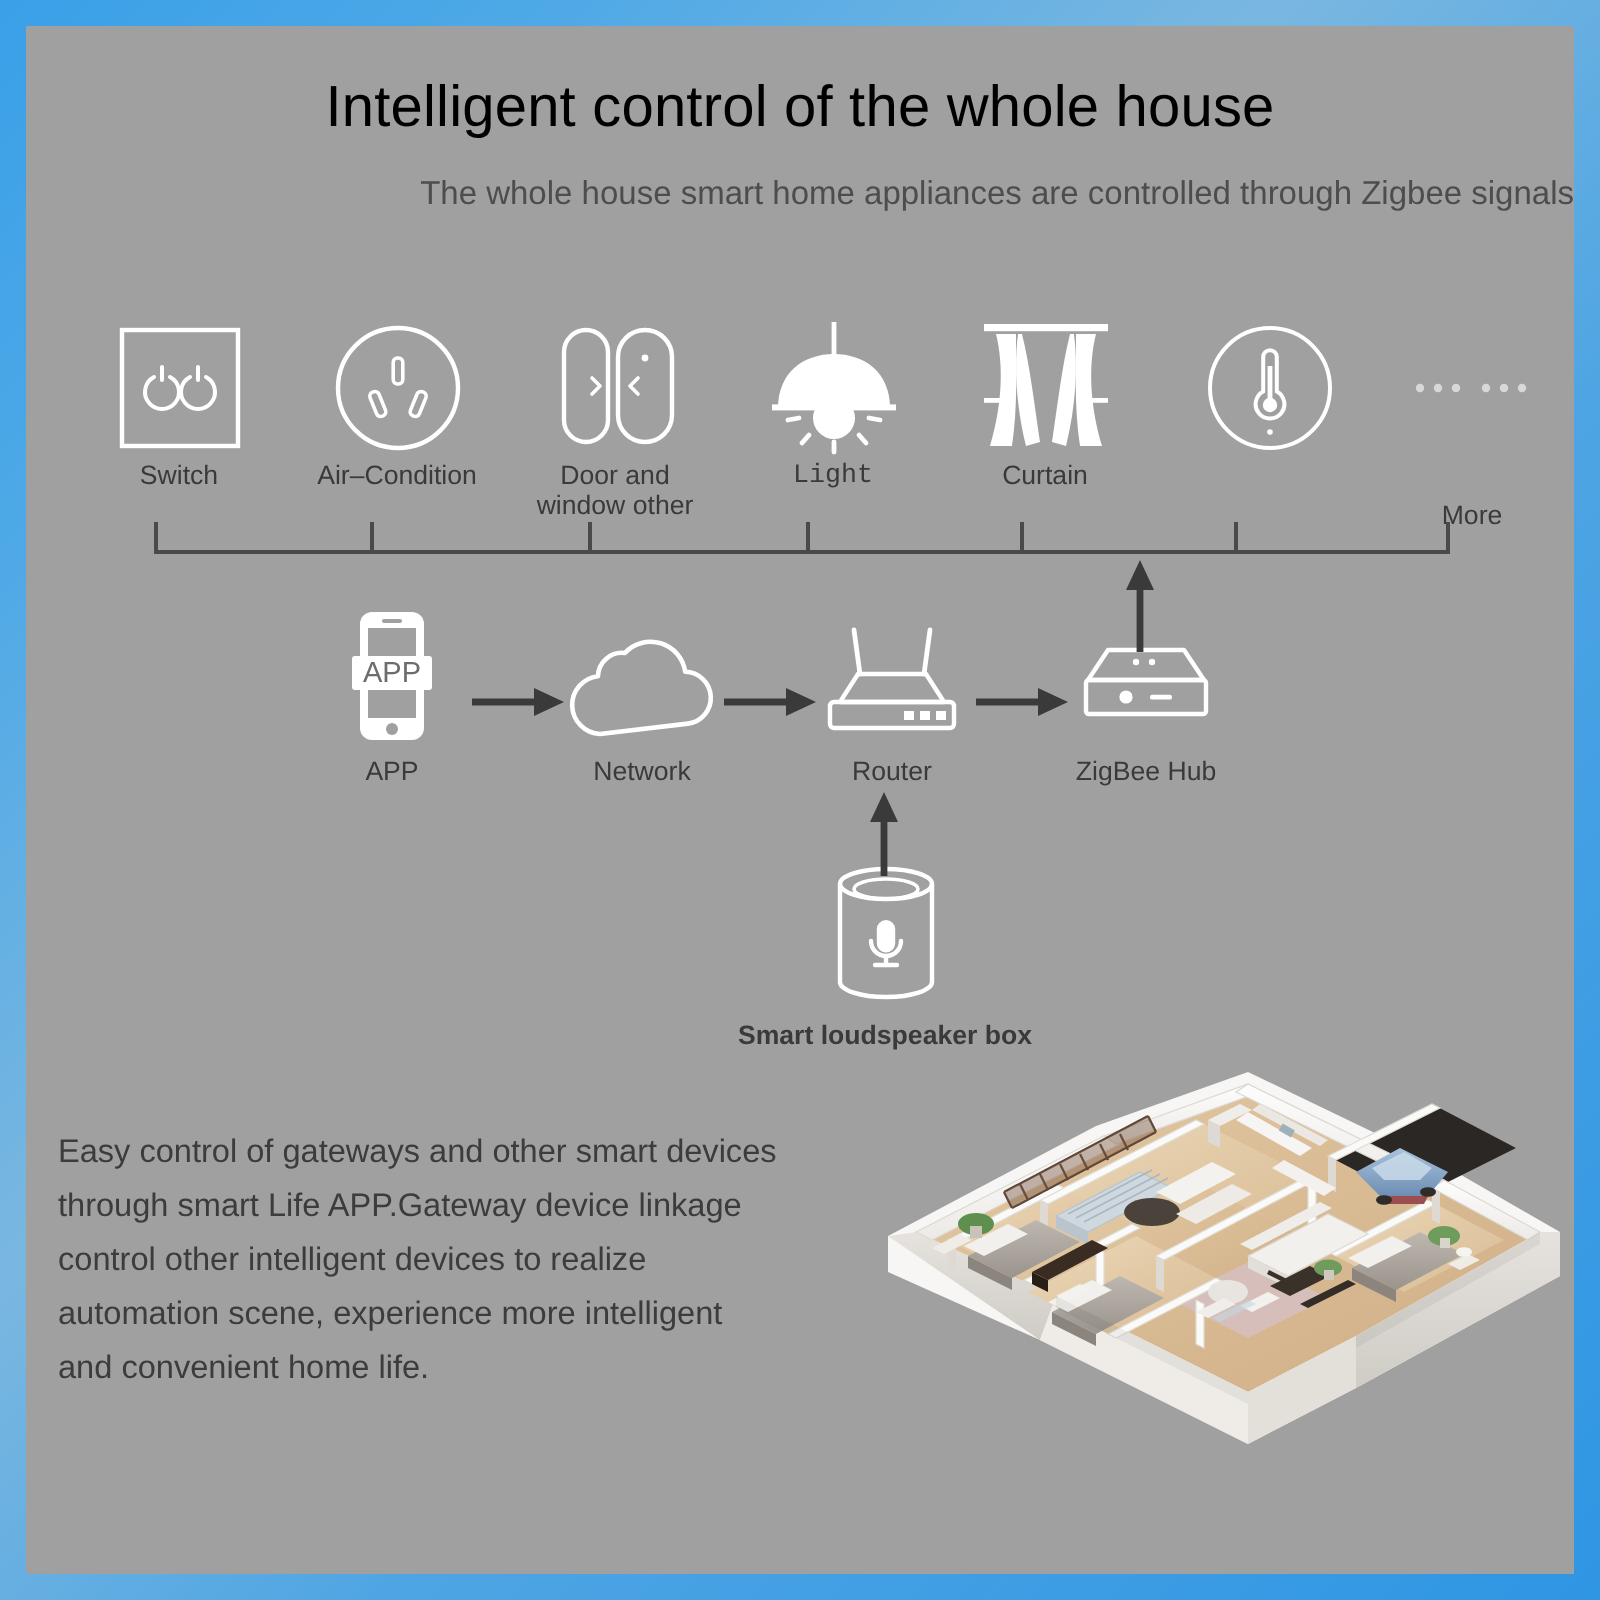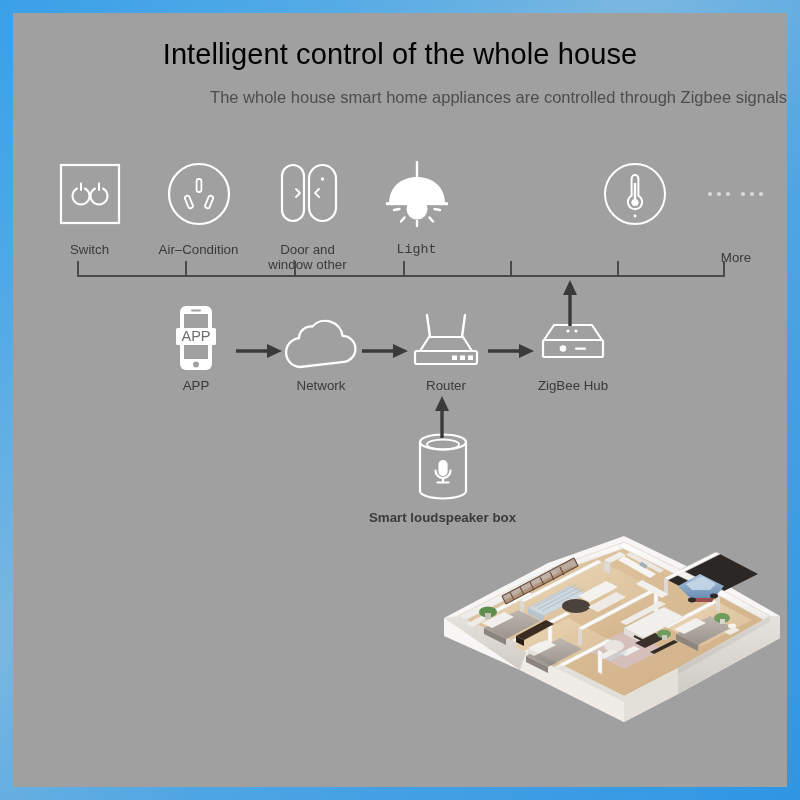--- a/index.html
+++ b/index.html
@@ -55,21 +55,21 @@
     position: relative;
     height: 72px;
     display: flex;
     align-items: center;
     justify-content: center;
   }
   .dev .lbl {
     font-size: 13.3px;
     color: #3a3a3a;
     line-height: 15px;
-    margin-top: 12px;
+    margin-top: 0;
     white-space: pre-line;
   }
   
   .bus {
     position: absolute;
     left: 64px;
     top: 262px;
     width: 648px;
     height: 2px;
     background: #4a4a4a;
@@ -190,20 +190,34 @@
             <line x1="22.5" y1="58.5" x2="19" y2="62.5"></line>
             <line x1="47.5" y1="58.5" x2="51" y2="62.5"></line>
             <line x1="17.5" y1="50" x2="12" y2="51"></line>
             <line x1="52.5" y1="50" x2="58" y2="51"></line>
           </g>
         </svg>
       </div>
       <div class="lbl">Light</div>
     </div>
 
+    <div class="dev" style="left:457px; top:145px; width:105px;">
+      <div class="icon">
+        <svg width="68" height="70" viewBox="0 0 68 70">
+          <rect x="3" y="3" width="62" height="3.6" fill="#ffffff"></rect>
+          <path d="M9 8 C13 24 12 44 6 64 L17 64 C20 44 19 24 19 8 Z" fill="#ffffff"></path>
+          <path d="M22 8 C26 24 28 42 31 62 L24 64 C19 44 18 24 20 8 Z" fill="#ffffff"></path>
+          <path d="M59 8 C55 24 56 44 62 64 L51 64 C48 44 49 24 49 8 Z" fill="#ffffff"></path>
+          <path d="M46 8 C42 24 40 42 37 62 L44 64 C49 44 50 24 48 8 Z" fill="#ffffff"></path>
+          <rect x="3" y="40" width="13" height="2.4" fill="#ffffff"></rect>
+          <rect x="52" y="40" width="13" height="2.4" fill="#ffffff"></rect>
+        </svg>
+      </div>
+      <div class="lbl">Curtain</div>
+    </div>
 
     <div class="dev" style="left:563px; top:145px; width:118px;">
       <div class="icon">
         <svg width="66" height="66" viewBox="0 0 66 66">
           <circle cx="33" cy="33" r="30" fill="none" stroke="#ffffff" stroke-width="2"></circle>
           <path d="M29.6 17.5 a3.4 3.4 0 0 1 6.8 0 v17.2 a7.2 7.2 0 1 1 -6.8 0 Z" fill="none" stroke="#ffffff" stroke-width="2"></path>
           <circle cx="33" cy="41.5" r="3.6" fill="#ffffff"></circle>
           <rect x="31.8" y="22" width="2.4" height="17" fill="#ffffff"></rect>
           <circle cx="33" cy="55" r="1.4" fill="#ffffff"></circle>
         </svg>
@@ -333,20 +347,25 @@
       <div class="lbl">Smart loudspeaker box</div>
     </div>
 
     <div class="arrow-v" style="left:418px; top:382px; height:44px;">
       <svg width="22" height="44" viewBox="0 0 22 44">
         <line x1="11" y1="43" x2="11" y2="14" stroke="#3a3a3a" stroke-width="3.4"></line>
         <path d="M4 16 L11 1 L18 16 Z" fill="#3a3a3a"></path>
       </svg>
     </div>
 
+    <div class="para">Easy control of gateways and other smart devices
+through smart Life APP.Gateway device linkage
+control other intelligent devices to realize
+automation scene, experience more intelligent
+and convenient home life.</div>
 
     <div class="floorplan">
       <svg width="372" height="260" viewBox="0 0 372 260" aria-hidden="true">
         <defs>
           <linearGradient id="wallTop" x1="0" y1="0" x2="0" y2="1">
             <stop offset="0" stop-color="#fdfdfd"></stop>
               <stop offset="1" stop-color="#eceae6"></stop>
           </linearGradient>
           <linearGradient id="wallSide" x1="0" y1="0" x2="0" y2="1">
             <stop offset="0" stop-color="#e6e3de"></stop>

